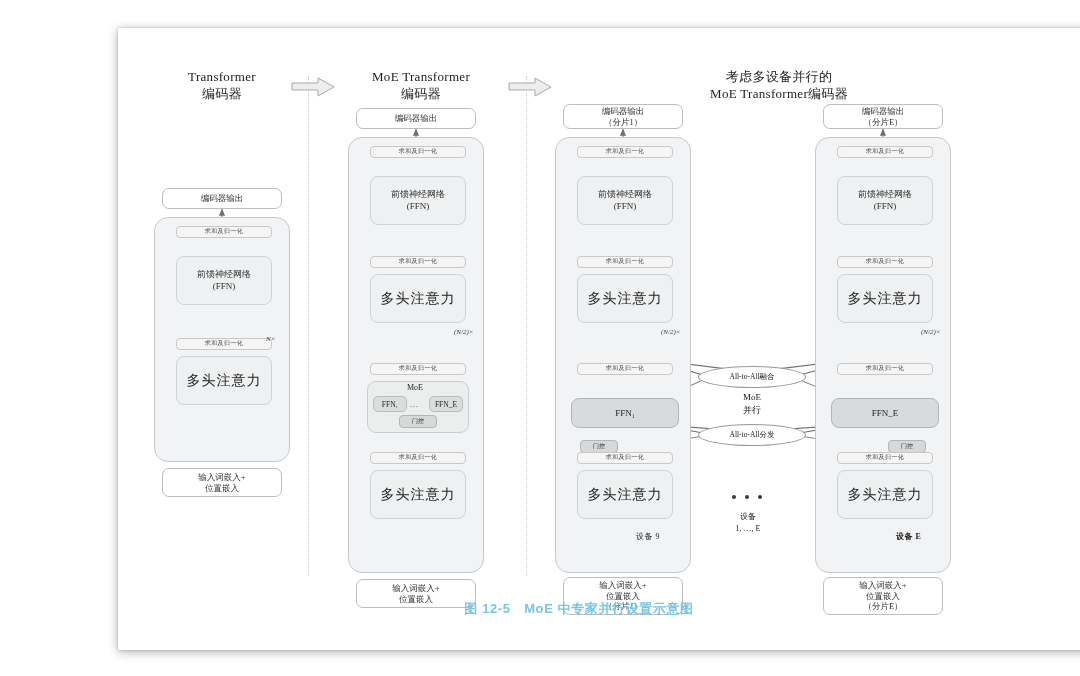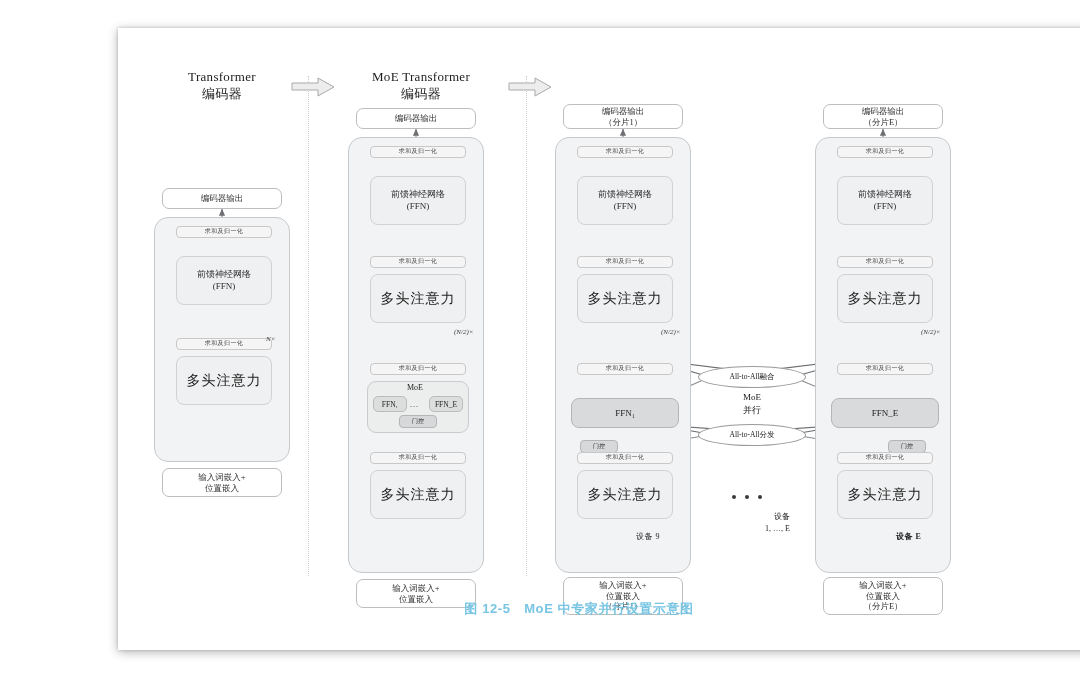--- a/index.html
+++ b/index.html
@@ -202,20 +202,24 @@
   </svg>
 
   <div class="coltitle" style="left:34px;top:40px;width:140px;">
     <div>Transformer</div>
     <div>编码器</div>
   </div>
   <div class="coltitle" style="left:228px;top:40px;width:150px;">
     <div>MoE Transformer</div>
     <div>编码器</div>
   </div>
+  <div class="coltitle" style="left:496px;top:40px;width:330px;">
+    <div>考虑多设备并行的</div>
+    <div>MoE Transformer编码器</div>
+  </div>
 
   <div class="box io" style="left:44px;top:160px;width:120px;height:21px;">
     <span>编码器输出</span>
   </div>
   <div class="outerblock" style="left:36px;top:189px;width:136px;height:245px;"></div>
   <div class="box addnorm" style="left:58px;top:198px;width:96px;height:12px;">
     <span>求和及归一化</span>
   </div>
   <div class="box inner ffn" style="left:58px;top:216px;width:96px;height:49px;flex-direction:column;">
     <span>前馈神经网络</span>
@@ -396,21 +400,21 @@
   <div class="parallel" style="left:592px;top:363px;width:84px;">
     <div>MoE</div>
     <div>并行</div>
   </div>
 
   <div class="ellipsis3" style="left:614px;top:467px;">
     <i></i>
         <i></i>
         <i></i>
   </div>
-  <div class="devgroup" style="left:588px;top:483px;width:84px;text-align:right;">
+  <div class="devgroup" style="left:588px;top:483px;width:84px;">
     <div>设备</div>
     <div>1, …, E</div>
   </div>
 
   <div class="caption" style="top:572px;">
     <span>图 12-5　MoE 中专家并行设置示意图</span>
   </div>
 
 </div>
 </div>

